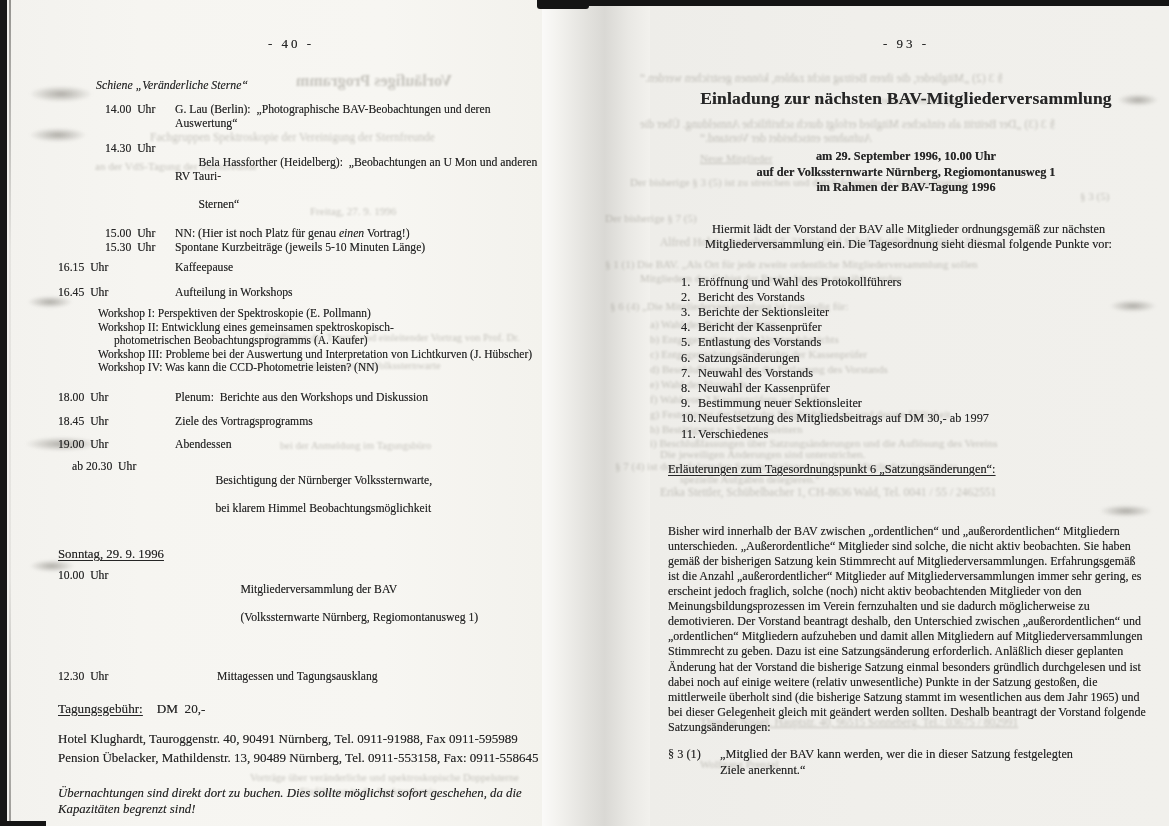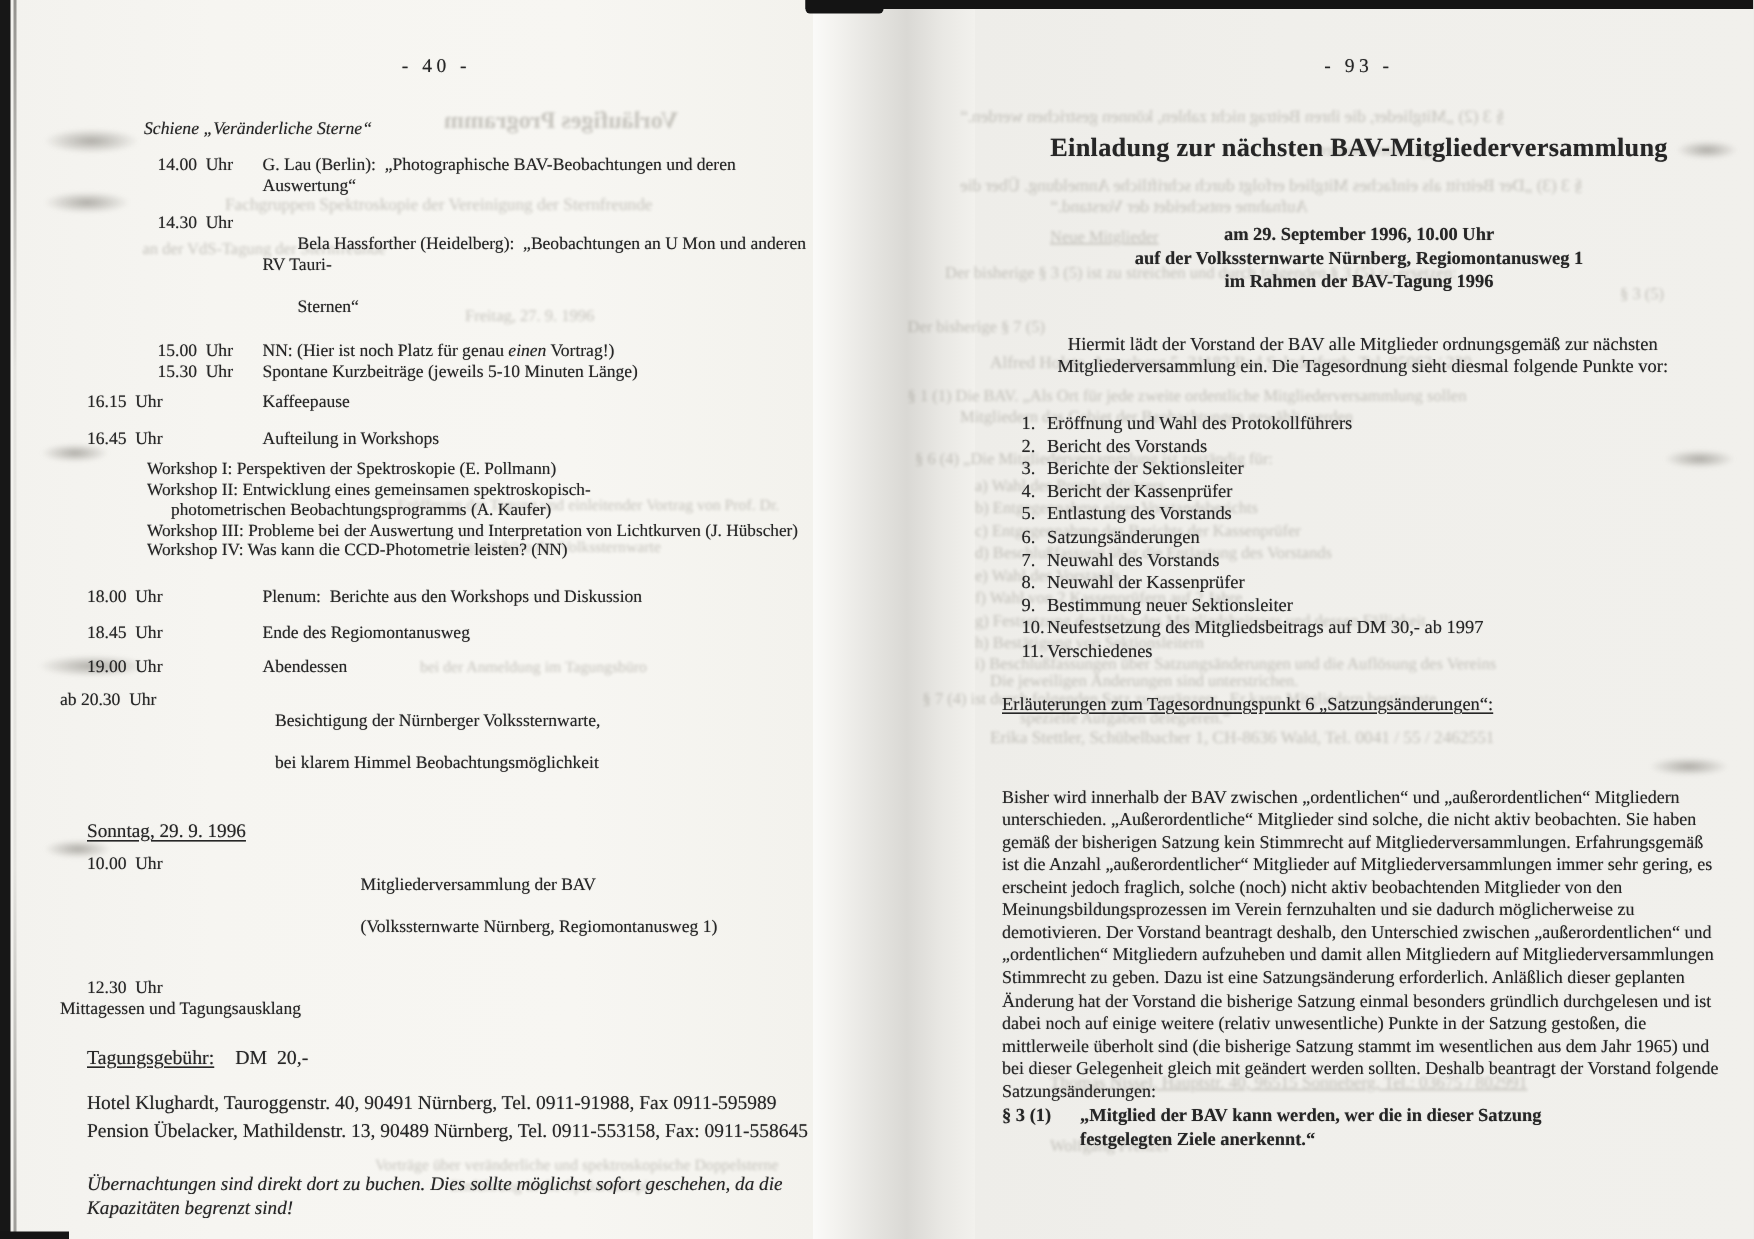--- a/index.html
+++ b/index.html
@@ -52,21 +52,21 @@
   #pageR .pageno{margin-top:36px;}
   .title{margin-top:36px;text-align:center;font-weight:bold;font-size:17.5px;letter-spacing:.2px;}
   .when{margin-top:40px;text-align:center;font-weight:bold;font-size:12.3px;line-height:15.5px;}
   .intro{margin-top:26px;padding-left:5px;font-size:12.3px;line-height:15.5px;width:477px;text-align:center;}
   .agenda{margin-top:22px;}
   .agenda .arow{display:flex;font-size:12.3px;line-height:15.2px;}
   .agenda .n{margin-left:16px;width:17px;flex:0 0 auto;}
   .agenda .x{flex:1;}
   .exhead{margin-top:20px;padding-left:3px;font-size:12.3px;}
   .expara{margin-top:47px;padding-left:3px;font-size:12px;line-height:15.1px;width:479px;text-align:left;}
-  .statute{margin-top:1px;display:flex;font-size:12.3px;line-height:15.5px;font-weight:bold;}
+  .statute{margin-top:12px;display:flex;font-size:12.3px;line-height:15.5px;}
   .statute .ref{margin-left:3px;width:52px;flex:0 0 auto;}
   .statute .tx{width:370px;}
   
   .bleed{position:absolute;color:#918e85;opacity:.48;filter:blur(1.15px);white-space:nowrap;}
   .bleed.mir{transform:scaleX(-1);}
   .smudge{position:absolute;background:radial-gradient(ellipse at center,rgba(118,115,108,.55),rgba(118,115,108,0) 72%);filter:blur(1.5px);}
 </style>
 </head>
 <body>
 
@@ -171,46 +171,46 @@
       <div>Workshop III:  Probleme bei der Auswertung und Interpretation von Lichtkurven  (J. Hübscher)</div>
       <div>Workshop IV:  Was kann die CCD-Photometrie leisten?  (NN)</div>
     </div>
 
     <div class="row out" style="margin-top:16px;">
       <span class="t">18.00  Uhr</span>
       <span class="d">Plenum:  Berichte aus den Workshops und Diskussion</span>
     </div>
     <div class="row out" style="margin-top:10px;">
       <span class="t">18.45  Uhr</span>
-      <span class="d">Ende des Regiomontanusweg</span>
+      <span class="d">Ziele des Vortragsprogramms</span>
     </div>
     <div class="row out" style="margin-top:9px;">
       <span class="t">19.00  Uhr</span>
       <span class="d">Abendessen</span>
     </div>
     <div class="row out" style="margin-top:8px;">
-      <span class="t" style="margin-left:0;width:120px;">ab 20.30  Uhr</span>
+      <span class="t" style="margin-left:32px;width:120px;">ab 20.30  Uhr</span>
       <span class="d">
         <span>Besichtigung der Nürnberger Volkssternwarte,</span><br>
         <span>bei klarem Himmel Beobachtungsmöglichkeit</span>
       </span>
     </div>
 
     <div style="margin-top:17px;margin-left:18px;font-size:12.8px;">
       <span class="u">Sonntag, 29. 9. 1996</span>
     </div>
 
     <div class="row sun" style="margin-top:7px;">
       <span class="t">10.00  Uhr</span>
       <span class="d">
         <span>Mitgliederversammlung der BAV</span><br>
         <span>(Volkssternwarte Nürnberg, Regiomontanusweg 1)</span>
       </span>
     </div>
-    <div class="row sun" style="margin-top:13px;flex-direction:column;">
+    <div class="row sun" style="margin-top:31px;">
       <span class="t">12.30  Uhr</span>
       <span class="d">Mittagessen und Tagungsausklang</span>
     </div>
 
     <div class="feeline">
       <span class="u">Tagungsgebühr:</span><span class="val">DM  20,-</span>
     </div>
 
 
     <div class="hotels">

